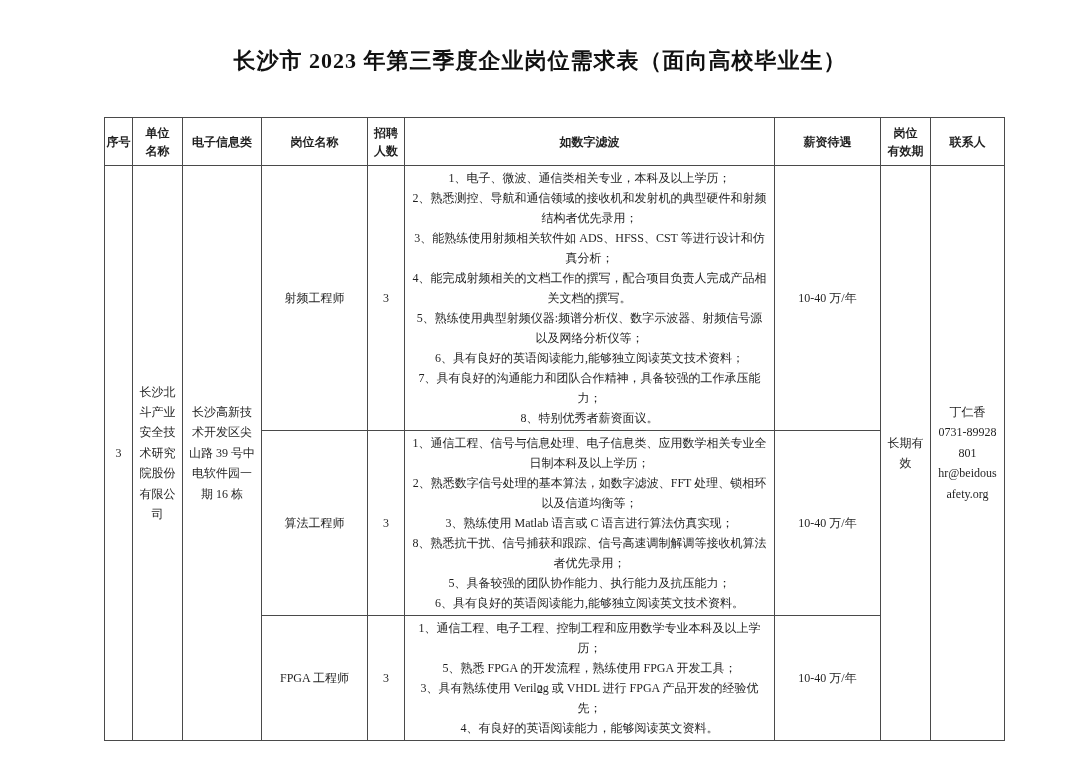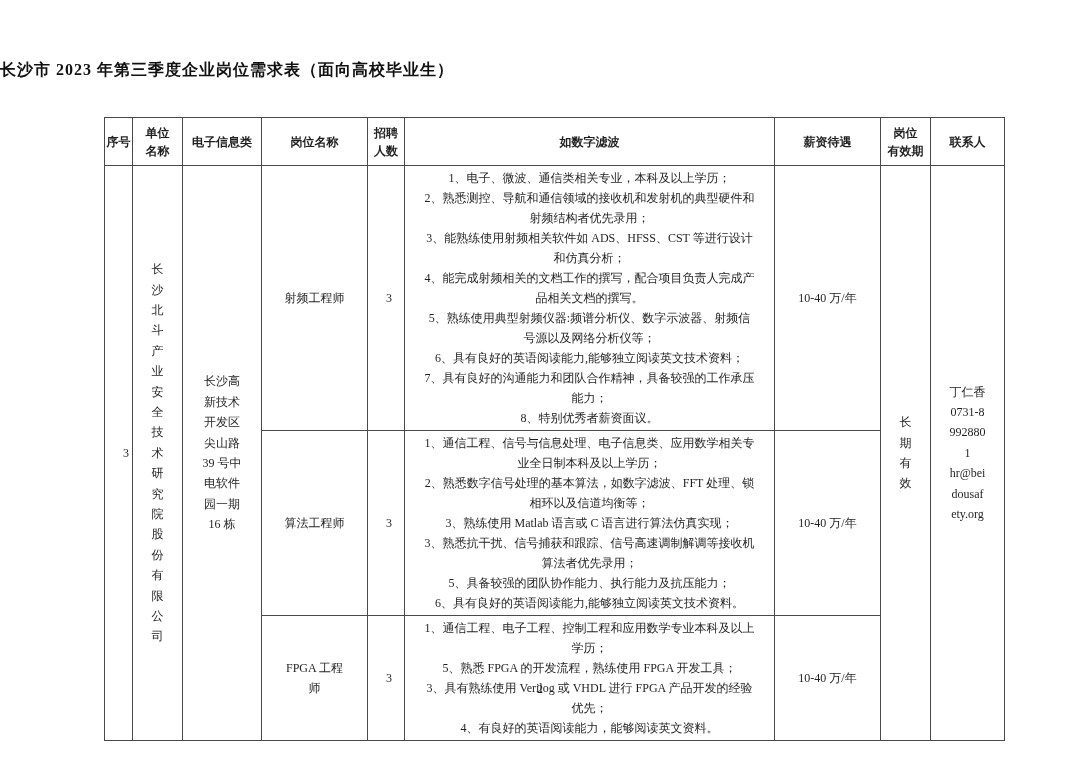--- a/index.html
+++ b/index.html
@@ -6,34 +6,34 @@
   html, body { margin: 0; padding: 0; }
   body {
     width: 1080px; height: 763px;
     background: #ffffff;
     font-family: "Liberation Serif", "DejaVu Serif", serif;
     color: #1f1f1f;
   }
   .sheet { position: relative; width: 1080px; height: 763px; background: #fff; overflow: hidden; }
 
   .doc-title {
-    position: absolute; top: 60px; left: 0; width: 100%;
-    font-size: 16px; font-weight: 700; letter-spacing: 1px;
+    position: absolute; top: 46px; left: 0; width: 100%;
+    text-align: center; font-size: 22px; font-weight: 700; letter-spacing: 1px;
     color: #111;
   }
 
   table.jobs-table {
     position: absolute; left: 104px; top: 117px; width: 900px;
     border-collapse: collapse; table-layout: fixed;
   }
   .jobs-table th, .jobs-table td {
     border: 1px solid #4a4a4a;
     font-size: 12px; font-weight: 400;
     text-align: center; vertical-align: middle;
-    padding: 2px 18px; line-height: 1.7; color: #1f1f1f;
+    padding: 2px 6px; line-height: 1.7; color: #1f1f1f;
     overflow: hidden;
   }
   .jobs-table thead th { height: 48px; font-weight: 700; line-height: 1.5; padding: 2px 1px; }
 
   .cell-index { font-size: 12px; }
   .company-cell { line-height: 2.15; padding: 0 5px; word-break: break-all; }
   .address-cell { line-height: 2.3; padding: 0 3px; font-size: 11.5px; word-break: break-all; }
   .pos-cell { font-size: 12px; }
   .headcount-cell { font-size: 12px; }
   .salary-cell { font-size: 12px; white-space: nowrap; }
@@ -108,21 +108,21 @@
           <div>hr@beidousafety.org</div>
         </td>
       </tr>
       <tr>
         <td class="pos-cell">算法工程师</td>
         <td class="headcount-cell">3</td>
         <td class="req-cell req-algo">
           <p>1、通信工程、信号与信息处理、电子信息类、应用数学相关专业全日制本科及以上学历；</p>
           <p>2、熟悉数字信号处理的基本算法，如数字滤波、FFT 处理、锁相环以及信道均衡等；</p>
           <p>3、熟练使用 Matlab 语言或 C 语言进行算法仿真实现；</p>
-          <p>3、熟悉抗干扰、信号捕获和跟踪、信号高速调制解调等接收机算法者优先录用；</p>
+          <p>8、熟悉抗干扰、信号捕获和跟踪、信号高速调制解调等接收机算法者优先录用；</p>
           <p>5、具备较强的团队协作能力、执行能力及抗压能力；</p>
           <p>6、具有良好的英语阅读能力,能够独立阅读英文技术资料。</p>
         </td>
         <td class="salary-cell">10-40 万/年</td>
       </tr>
       <tr>
         <td class="pos-cell">FPGA 工程师</td>
         <td class="headcount-cell">3</td>
         <td class="req-cell req-fpga">
           <p>1、通信工程、电子工程、控制工程和应用数学专业本科及以上学历；</p>

